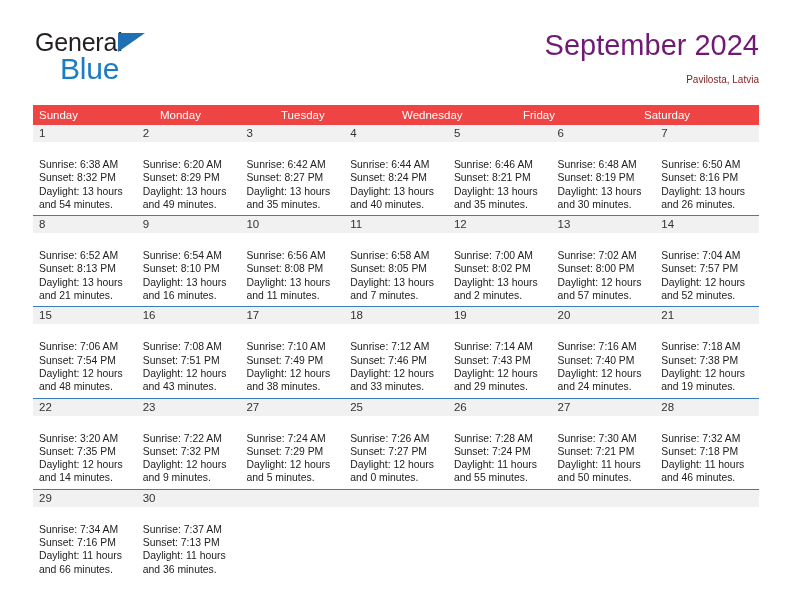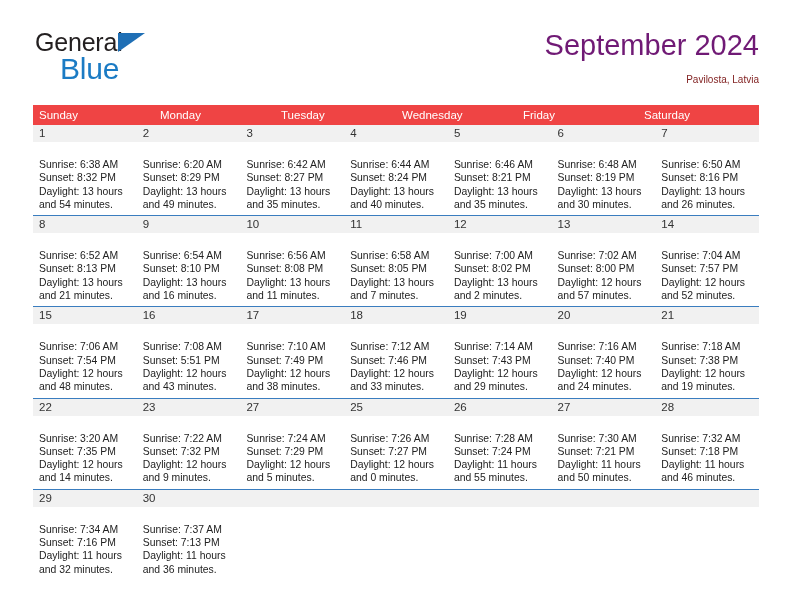--- a/index.html
+++ b/index.html
@@ -308,21 +308,21 @@
           <div class="line">Sunrise: 7:06 AM</div>
           <div class="line">Sunset: 7:54 PM</div>
           <div class="line">Daylight: 12 hours</div>
           <div class="line">and 48 minutes.</div>
         </div>
       </div>
       <div class="day-cell">
         <div class="daynum">16</div>
         <div class="lines">
           <div class="line">Sunrise: 7:08 AM</div>
-          <div class="line">Sunset: 5:51 PM</div>
+          <div class="line">Sunset: 7:51 PM</div>
           <div class="line">Daylight: 12 hours</div>
           <div class="line">and 43 minutes.</div>
         </div>
       </div>
       <div class="day-cell">
         <div class="daynum">17</div>
         <div class="lines">
           <div class="line">Sunrise: 7:10 AM</div>
           <div class="line">Sunset: 7:49 PM</div>
           <div class="line">Daylight: 12 hours</div>
@@ -433,21 +433,21 @@
       </div>
     </div>
 
     <div class="week-row">
       <div class="day-cell">
         <div class="daynum">29</div>
         <div class="lines">
           <div class="line">Sunrise: 7:34 AM</div>
           <div class="line">Sunset: 7:16 PM</div>
           <div class="line">Daylight: 11 hours</div>
-          <div class="line">and 32 minutes.</div>
+          <div class="line">and 66 minutes.</div>
         </div>
       </div>
       <div class="day-cell">
         <div class="daynum">30</div>
         <div class="lines">
           <div class="line">Sunrise: 7:37 AM</div>
           <div class="line">Sunset: 7:13 PM</div>
           <div class="line">Daylight: 11 hours</div>
           <div class="line">and 36 minutes.</div>
         </div>

